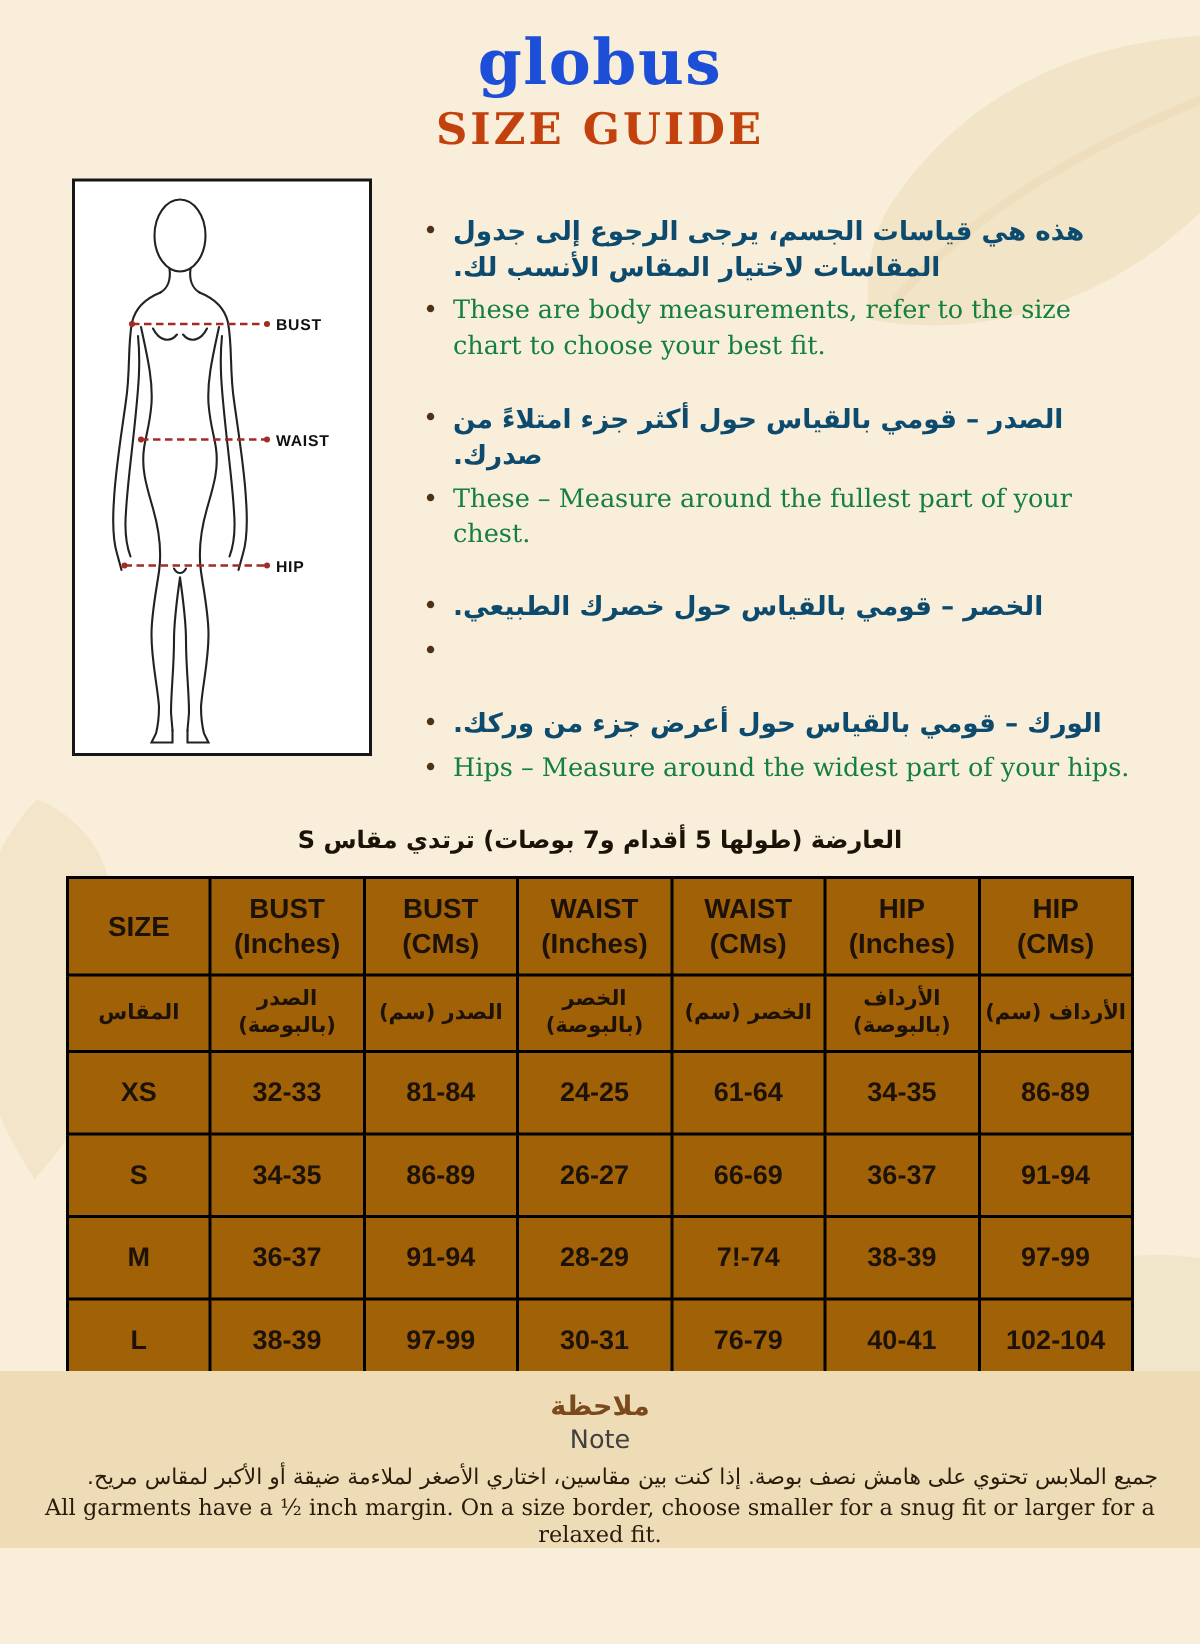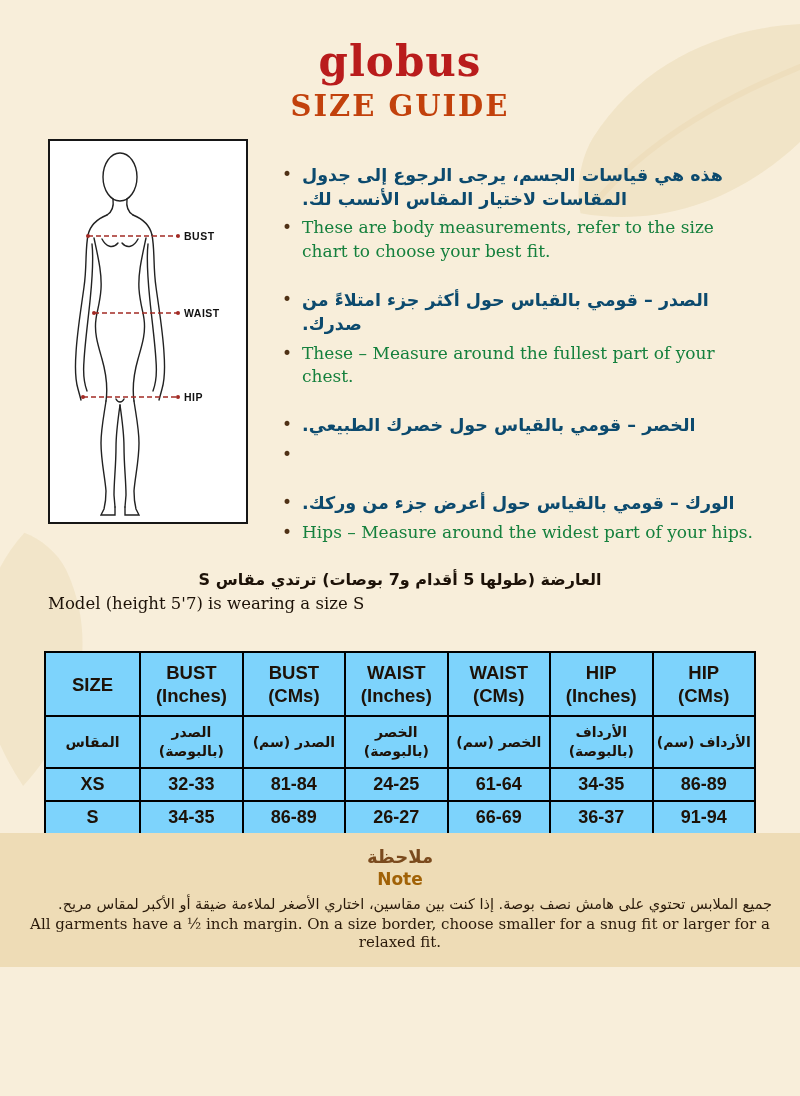--- a/index.html
+++ b/index.html
@@ -17,21 +17,21 @@
   .leaf-tr { top:-30px; right:-55px; width:290px; height:290px; transform:rotate(18deg); opacity:.8; }
   .leaf-left { top:545px; left:-70px; width:210px; height:210px; transform:rotate(140deg); opacity:.7; }
   .leaf-br { bottom:95px; right:-45px; width:210px; height:210px; transform:rotate(215deg); opacity:.65; }
 
   .content { position:relative; z-index:1; }
 
   .header { text-align:center; padding-top:20px; }
   .logo {
     font-family:"DejaVu Serif", serif;
     font-size:42px; font-weight:700;
-    color:#b91c1c; letter-spacing:1px; line-height:1.05;margin-top:20px;
+    color:#1d4ed8; letter-spacing:1px; line-height:1.05;
   }
   .title {
     font-family:"DejaVu Serif", serif;
     font-size:29px; font-weight:700;
     color:#c2410c; letter-spacing:2px; margin-top:5px;
   }
 
   .top { display:flex; align-items:flex-start; gap:34px; padding:0 40px 0 48px; margin-top:16px; }
   .diagram-box {
     flex:0 0 auto; width:200px; height:385px;
@@ -43,53 +43,53 @@
   .bullet-dot { color:#4f3115; font-size:17px; line-height:1.4; flex:0 0 auto; }
   .bullet-text { line-height:1.38; }
   .bullet-text.ar { direction:rtl; text-align:left; font-size:17.5px; font-weight:600; color:#0c4a6e; width:100%; }
   .bullet-text.en { font-family:"DejaVu Serif", serif; font-size:17px; color:#15803d; }
 
   .model-note { margin:24px 48px 0; line-height:1.5; }
   .model-note .ar { direction:rtl; text-align:center; font-size:16px; font-weight:600; }
   .model-note .en { font-family:"DejaVu Serif", serif; font-size:16.5px; }
 
   table.size-table {
-    margin:34px 44px 0; width:712px;
+    margin:12px 44px 0; width:712px;
     border-collapse:collapse; table-layout:fixed;
-    background:#7dd3fc;
+    background:#a16207;
   }
   .size-table th, .size-table td {
     border:2px solid #000; text-align:center; vertical-align:middle;
   }
   .size-table col.c-size { width:13.4%; }
   .size-table col.c-val { width:14.43%; }
   .size-table thead tr.en-row th {
     font-family:"Liberation Sans", sans-serif;
     font-size:18.5px; font-weight:700; line-height:1.25;
     padding:8px 2px; white-space:pre-line;
   }
   .size-table thead tr.ar-row th {
     font-size:14px; font-weight:700; line-height:1.35;
     padding:6px 2px; white-space:pre-line; direction:rtl;
   }
   .size-table tbody td {
     font-family:"Liberation Sans", sans-serif;
-    font-size:18px; font-weight:600; padding:5px 2px;
+    font-size:18px; font-weight:600; padding:16px 2px;
   }
   .size-table tbody td.size-col { font-weight:700; }
 
   .note-band {
     position:absolute; left:0; right:0; bottom:0;
     min-height:112px;
     background:#eedcb6;
-    padding:13px 28px 16px;
+    padding:13px 28px 0;
     text-align:center;
   }
   .note-title-ar { direction:rtl; font-size:18px; font-weight:700; color:#7a4a1d; }
-  .note-title-en { font-size:17px; font-weight:700; color:#a16207; margin-top:2px; }
+  .note-title-en { font-size:17px; font-weight:400; color:#404040; margin-top:2px; }
   .note-body-ar { direction:rtl; font-size:14.5px; margin-top:7px; color:#2a1a0a;text-align:right; }
   .note-body-en { font-family:"DejaVu Serif", serif; font-size:15px; margin-top:3px; color:#2a1a0a; }
 </style>
 </head>
 <body>
 
 <div class="page">
 
   <svg class="leaf leaf-tr" viewBox="0 0 100 100">
     <path d="M96 4 C58 9 24 32 14 70 C12 79 14 89 18 96 C56 91 90 58 96 4 Z" fill="#f0e2c3"></path>
@@ -191,21 +191,20 @@
           <div class="bullet-item">
             <span class="bullet-dot">•</span>
             <span class="bullet-text en">Hips – Measure around the widest part of your hips.</span>
           </div>
         </div>
       </div>
     </div>
 
     <div class="model-note">
       <div class="ar">العارضة (طولها 5 أقدام و7 بوصات) ترتدي مقاس S</div>
-      <div class="en">Model (height 5'7) is wearing a size S</div>
     </div>
 
     <table class="size-table">
       <colgroup>
         <col class="c-size">
           <col class="c-val">
           <col class="c-val">
           <col class="c-val">
           <col class="c-val">
           <col class="c-val">

